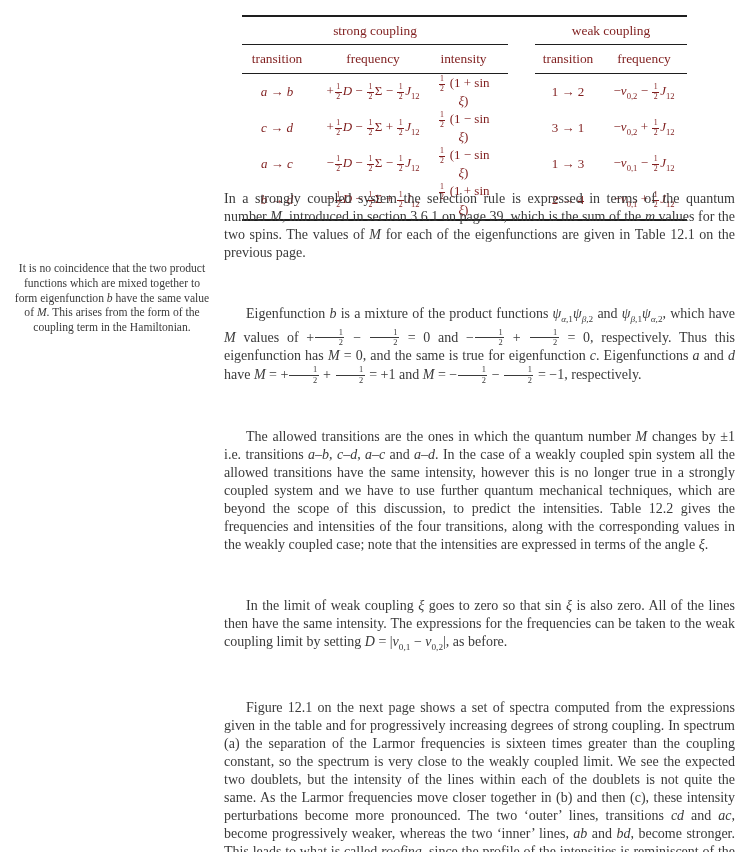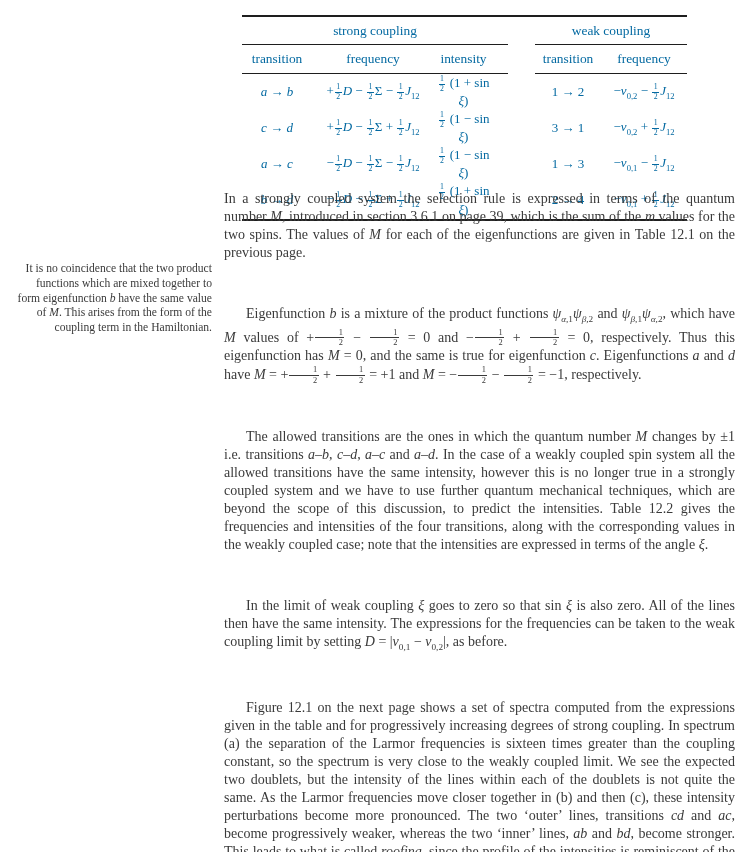--- a/index.html
+++ b/index.html
@@ -6,37 +6,37 @@
   .page{
     position:relative;width:742px;height:852px;background:#ffffff;
     font-family:"Liberation Serif","DejaVu Serif",serif;color:#3a3a3a;overflow:hidden;
   }
   
   .table-block{position:absolute;left:242px;top:15px;width:445px;}
   .tables-row{
     display:flex;justify-content:space-between;align-items:stretch;
     border-top:2.2px solid #1e1e1e;border-bottom:2.2px solid #1e1e1e;
   }
-  table.subtable{border-collapse:collapse;table-layout:fixed;font-size:13px;color:#0369a1;}
+  table.subtable{border-collapse:collapse;table-layout:fixed;font-size:13px;color:#7f1d1d;}
   table.strong{width:266px;}
   table.weak{width:152px;}
   .subtable th{font-weight:normal;text-align:center;font-size:13.4px;}
   .subtable th.group{height:25px;border-bottom:1.2px solid #1e1e1e;}
   .subtable tr.cols th{height:26px;border-bottom:1.2px solid #1e1e1e;text-align:center;}
   .subtable td{height:25px;text-align:center;vertical-align:middle;}
   table.strong td:last-child, table.strong tr.cols th:last-child{padding-right:16px;}
   
   .fr{display:inline-block;text-align:center;vertical-align:-0.42em;font-size:0.6em;line-height:1.1;margin:0 1px;}
   .fr .n{display:block;padding:0 1.5px;}
   .fr .d{display:block;border-top:1px solid currentColor;padding:0 1.5px;}
   sub{font-size:0.66em;}
   
   .margin-note{
     position:absolute;left:12px;top:262px;width:200px;
-    font-size:11.6px;line-height:14.8px;text-align:right;
+    font-size:11.6px;line-height:14.8px;text-align:center;
   }
   
   .body-text{
     position:absolute;left:224px;top:190px;width:511px;
     font-size:14px;line-height:18px;text-align:justify;
   }
   .body-text p{margin:0;}
   .body-text p.indent{text-indent:22px;margin-top:43px;}
 </style>
 </head>

